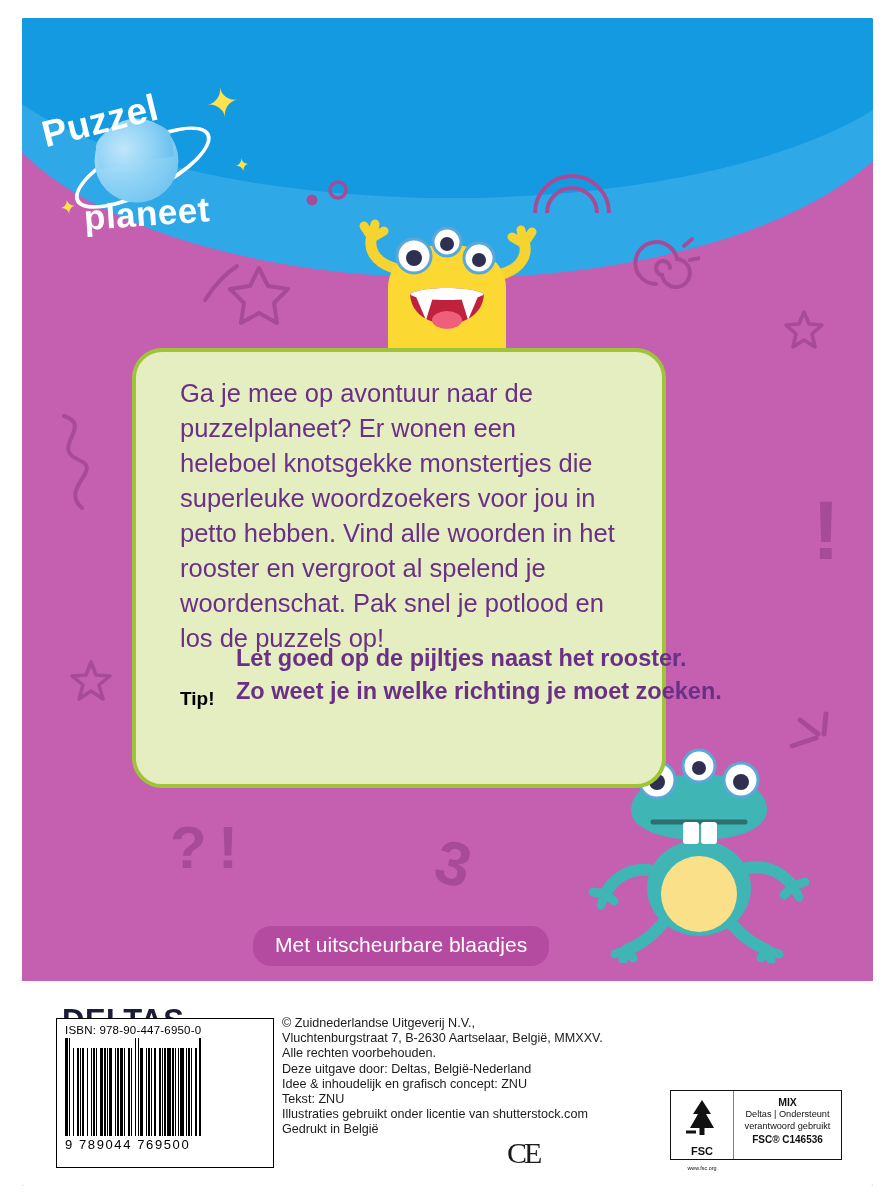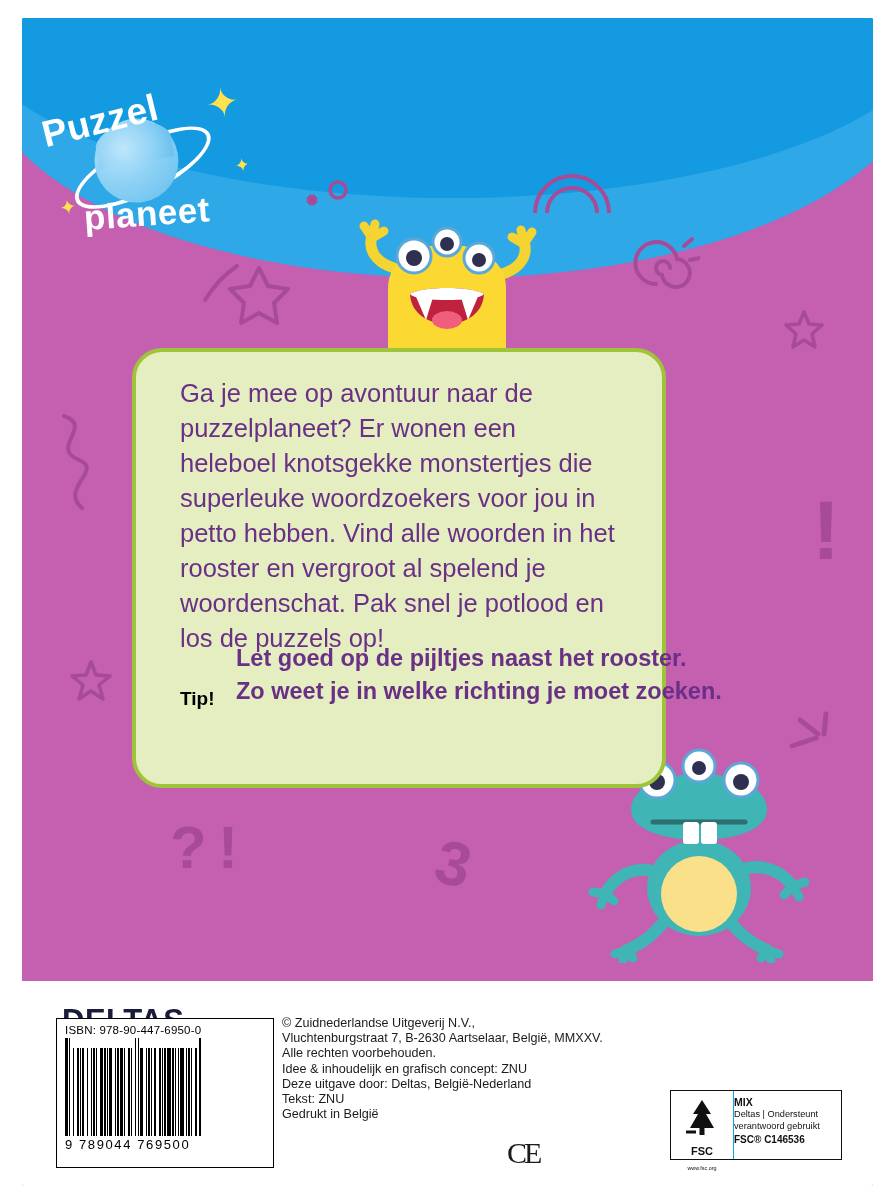--- a/index.html
+++ b/index.html
@@ -334,20 +334,21 @@
     position: absolute;
     left: 0;
     right: 0;
     bottom: -12px;
     text-align: center;
     font-size: 5.4px;
     color: #111;
   }
   .fsc-right {
     flex: 1;
+    text-align: center;
     padding-top: 5px;
     font-size: 9.2px;
     line-height: 12px;
     color: #111;
   }
   .fsc-right .mix { font-weight: bold; font-size: 10.5px; }
   .fsc-right .code { font-weight: bold; font-size: 10px; margin-top: 2px; }
 </style>
 </head>
 <body>
@@ -463,20 +464,21 @@
       <p class="intro">Ga je mee op avontuur naar de puzzelplaneet? Er wonen een heleboel knotsgekke monstertjes die superleuke woordzoekers voor jou in petto hebben. Vind alle woorden in het rooster en vergroot al spelend je woordenschat. Pak snel je potlood en los de puzzels op!</p>
       <div class="tip-block">
         <span class="tip-label">Tip!</span>
         <div class="tip-lines">
           <div>Let goed op de pijltjes naast het rooster.</div>
           <div>Zo weet je in welke richting je moet zoeken.</div>
         </div>
       </div>
     </div>
 
+    <div class="banner">Met uitscheurbare blaadjes</div>
 
     <div class="bottom-white"></div>
 
     <div class="deltas">DELTAS</div>
 
     <div class="barcode-box">
       <div class="isbn-line">ISBN: 978-90-447-6950-0</div>
       <div class="bars" id="bars">
           <span style="width: 3.24px; height: 98px; background: rgb(0, 0, 0);"></span>
           <span style="width: 1.08px; height: 98px; background: transparent;"></span>
@@ -559,23 +561,24 @@
           <span style="width: 2.16px; height: 98px; background: rgb(0, 0, 0);"></span>
           <span style="width: 1.08px; height: 98px; background: transparent;"></span>
         </div>
       <div class="barcode-digits">9 789044 769500</div>
     </div>
 
     <div class="colophon" id="colophon">
         <div>© Zuidnederlandse Uitgeverij N.V.,</div>
         <div>Vluchtenburgstraat 7, B-2630 Aartselaar, België, MMXXV.</div>
         <div>Alle rechten voorbehouden.</div>
+        <div>Deze uitgave door: Deltas, België-Nederland</div>
         <div>Idee &amp; inhoudelijk en grafisch concept: ZNU</div>
-        <div>Deze uitgave door: Deltas, België-Nederland</div>
         <div>Tekst: ZNU</div>
+        <div>Illustraties gebruikt onder licentie van shutterstock.com</div>
         <div>Gedrukt in België</div>
       </div>
     <div class="ce-mark">CE</div>
 
     <div class="fsc">
       <div class="fsc-left">
         <svg class="fsc-tree" viewBox="0 0 36 38">
           <path d="M18 2 L27 16 L22 16 L30 30 L6 30 L14 16 L9 16 Z" fill="#111"></path>
           <rect x="15.5" y="29" width="5" height="8" fill="#111"></rect>
           <path d="M2 34 h10" stroke="#111" stroke-width="3"></path>

